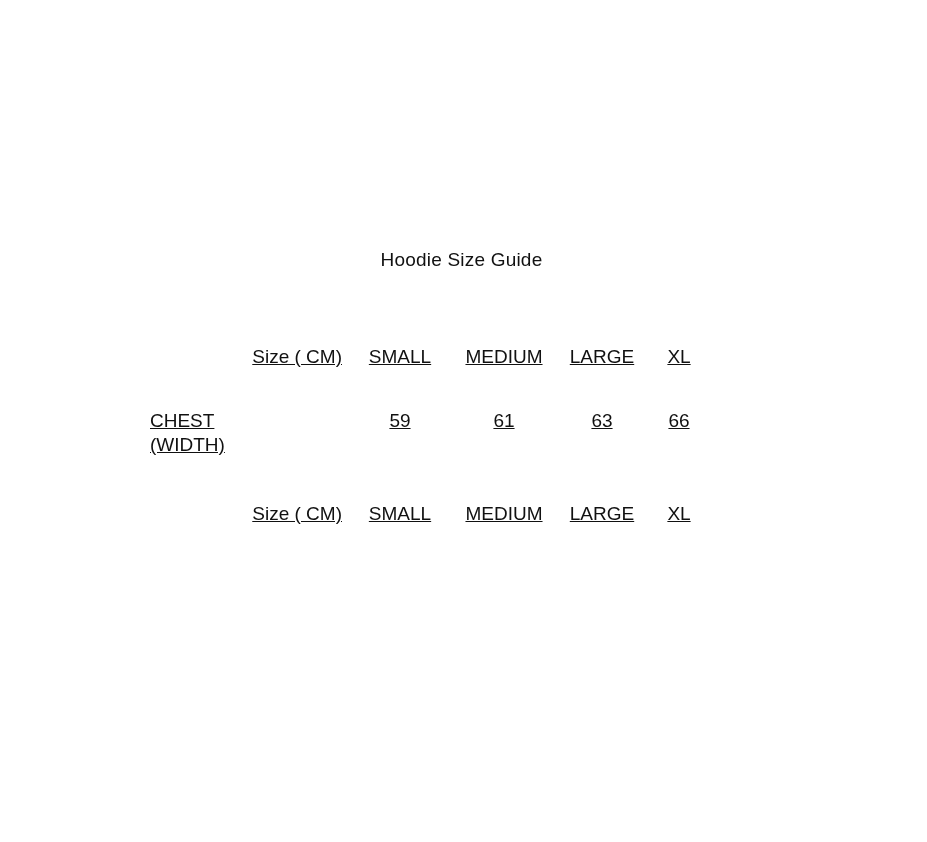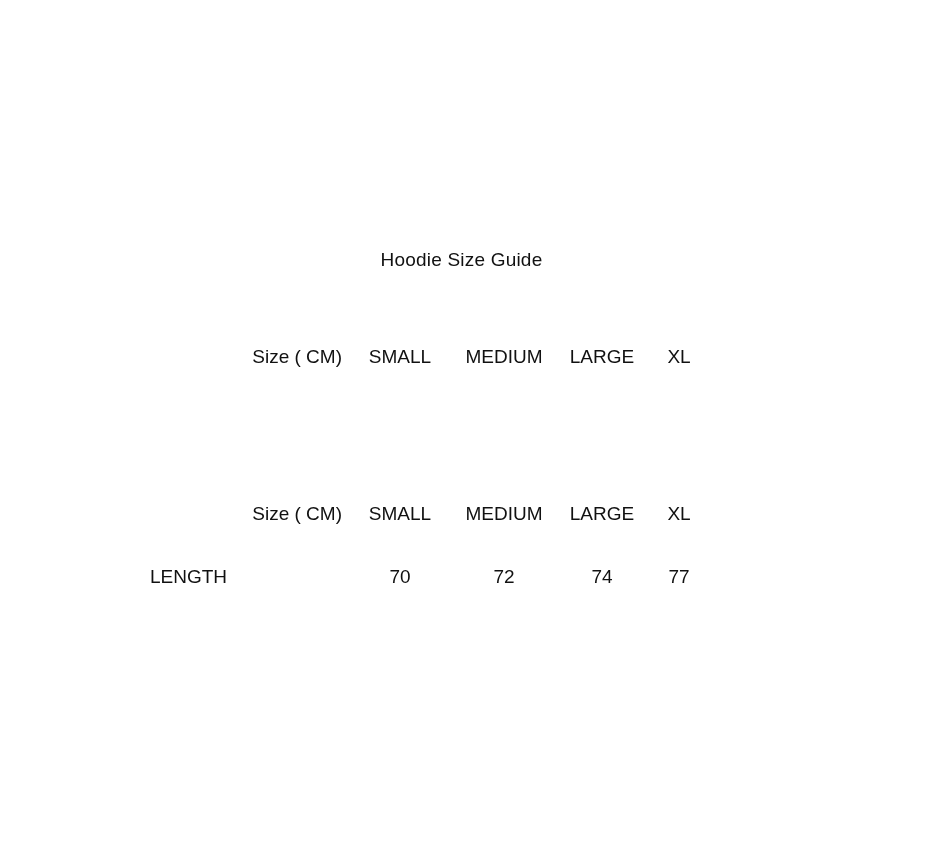--- a/index.html
+++ b/index.html
@@ -42,20 +42,21 @@
     width: 600px;
   }
   .table-1 { top: 345px; }
   .table-2 { top: 502px; }
 
   .row {
     display: flex;
     align-items: flex-start;
     font-size: 19px;
     color: #111111;
+    text-decoration: underline;
   }
   .row.header-row { margin-bottom: 0; }
 
   .cell-label {
     width: 192px;
     padding-right: 6px;
     line-height: 24px;
   }
   .cell-label.right { text-align: right; }
   .cell-label.left { text-align: left; }
@@ -85,35 +86,36 @@
 
   <div class="table table-1">
     <div class="row header-row">
       <div class="cell-label right">Size ( CM)</div>
       <div class="cell-val c-small">SMALL</div>
       <div class="cell-val c-medium">MEDIUM</div>
       <div class="cell-val c-large">LARGE</div>
       <div class="cell-val c-xl">XL</div>
     </div>
     <div class="spacer-1"></div>
+    <div class="row">
+      <div class="cell-label left">
+        <span class="sub">CHEST</span>
+        <span class="sub">(WIDTH)</span>
+      </div>
+      <div class="cell-val c-small">59</div>
+      <div class="cell-val c-medium">61</div>
+      <div class="cell-val c-large">63</div>
+      <div class="cell-val c-xl">66</div>
+    </div>
   </div>
 
   <div class="table table-2">
     <div class="row header-row">
       <div class="cell-label right">Size ( CM)</div>
       <div class="cell-val c-small">SMALL</div>
       <div class="cell-val c-medium">MEDIUM</div>
       <div class="cell-val c-large">LARGE</div>
       <div class="cell-val c-xl">XL</div>
     </div>
     <div class="spacer-2"></div>
-    <div class="row">
-      <div class="cell-label left">
-        <span class="sub">LENGTH</span>
-      </div>
-      <div class="cell-val c-small">70</div>
-      <div class="cell-val c-medium">72</div>
-      <div class="cell-val c-large">74</div>
-      <div class="cell-val c-xl">77</div>
-    </div>
   </div>
 
 </div>
 
 </body></html>

